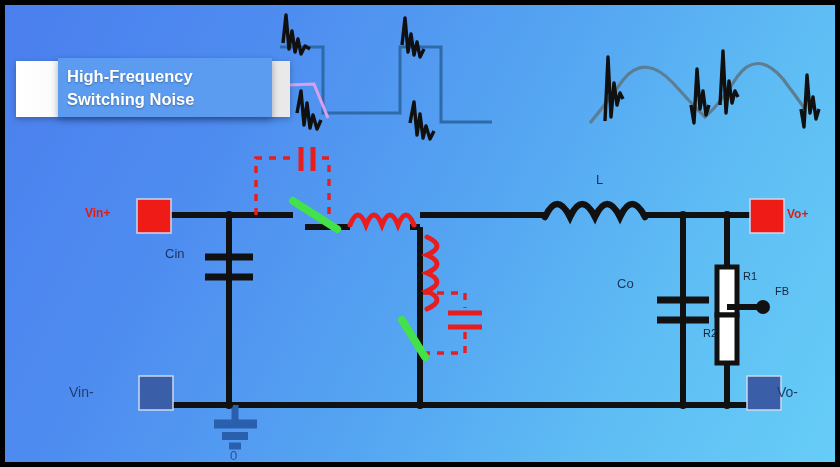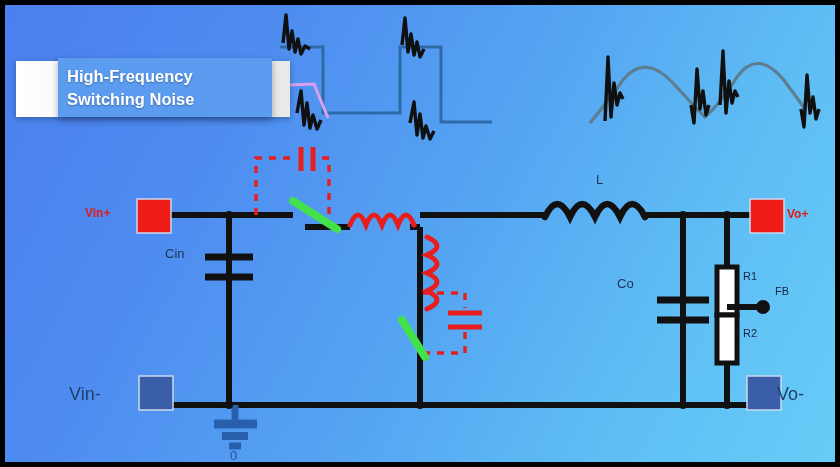--- a/index.html
+++ b/index.html
@@ -13,21 +13,21 @@
   
   .whitepanel{position:absolute;left:11px;top:56px;width:274px;height:56px;
       background:linear-gradient(90deg,#ffffff 0%,#f4f4f4 40%,#e9e9ea 100%);
       box-shadow:0 2px 6px rgba(0,0,0,.28);}
   .banner{position:absolute;left:53px;top:53px;width:214px;height:59px;
       background:#5b9cf0;box-shadow:0 3px 7px rgba(0,20,60,.35);}
   .banner-text{position:absolute;left:62px;top:60px;width:205px;
       color:#ffffff;font-weight:bold;font-size:16.5px;line-height:23px;
       text-align:left;text-shadow:0 1px 2px rgba(0,0,0,.32);}
   
-  .lbl{position:absolute;white-space:nowrap;font-size:18px;}
+  .lbl{position:absolute;white-space:nowrap;font-size:14px;}
   .lbl.red{color:#e01b16;font-weight:bold;font-size:12px;}
   .lbl.dk{color:#233d6b;}
   .lbl.dk2{color:#1d3357;font-size:13px;}
   .lbl.gnd{color:#24529e;font-size:13px;}
   .lbl.sm{font-size:11px;color:#16243c;}
 </style>
 </head>
 <body>
 
 <div id="frame">
@@ -156,21 +156,21 @@
     </svg>
 
     <div class="lbl red" style="left:80px;top:201px;">Vin+</div>
     <div class="lbl dk" style="left:64px;top:379px;">Vin-</div>
     <div class="lbl red" style="left:782px;top:202px;">Vo+</div>
     <div class="lbl dk" style="left:772px;top:379px;">Vo-</div>
     <div class="lbl dk2" style="left:160px;top:241px;">Cin</div>
     <div class="lbl dk2" style="left:612px;top:271px;">Co</div>
     <div class="lbl dk2" style="left:591px;top:167px;">L</div>
     <div class="lbl sm" style="left:738px;top:265px;">R1</div>
-    <div class="lbl sm" style="left:738px;top:322px;">R2</div>
+    <div class="lbl sm" style="left:698px;top:322px;">R2</div>
     <div class="lbl sm" style="left:770px;top:280px;">FB</div>
     <div class="lbl gnd" style="left:225px;top:443px;">0</div>
 
     <div class="whitepanel"></div>
     <div class="banner"></div>
     <div class="banner-text">
       <div>High-Frequency</div>
       <div>Switching Noise</div>
     </div>
 

